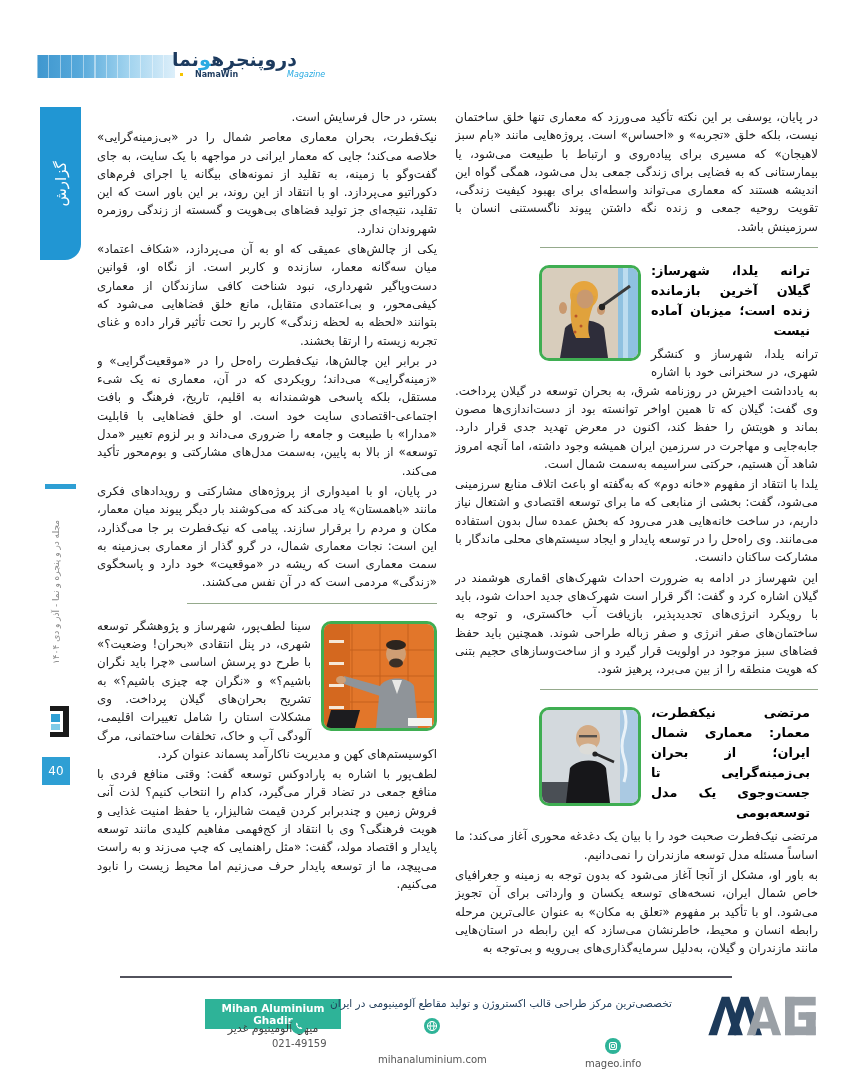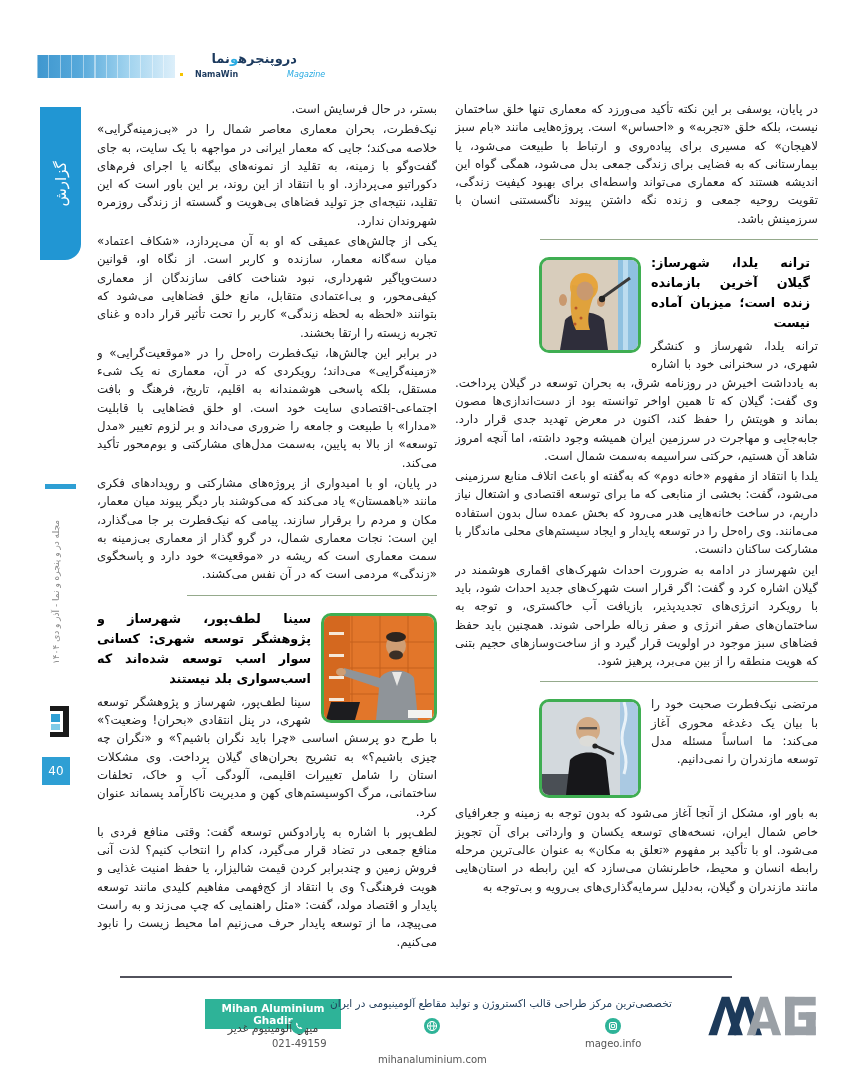--- a/index.html
+++ b/index.html
@@ -11,21 +11,21 @@
   .logo-strip {
     position:absolute; left:37px; top:55px; width:138px; height:23px;
     background:linear-gradient(90deg,#3f97cf 0%,#55a8da 30%,#9fd2ee 65%,#ddeffa 100%);
   }
   .logo-strip::after{
     content:""; position:absolute; inset:0;
     background:repeating-linear-gradient(90deg, rgba(255,255,255,.45) 0 1px, transparent 1px 11.5px);
   }
   .logo-fa {
     position:absolute; left:177px; top:48px; width:120px; direction:rtl; text-align:right;
-    font-weight:bold; font-size:13px; line-height:22px; color:#1c3a5e; letter-spacing:-0.5px;
+    font-weight:bold; font-size:19px; line-height:22px; color:#1c3a5e; letter-spacing:-0.5px;
   }
   .logo-fa .vav { color:#29abe2; }
   .logo-en {
     position:absolute; left:178px; top:70px; width:140px; font-size:8px; color:#1c3a5e;
     display:flex; align-items:center; gap:17px;
   }
   .logo-en .sq { width:8px; height:8px; background:#111; display:inline-block; position:relative; }
   .logo-en .sq::after{ content:""; position:absolute; left:2px; top:2px; width:3px; height:3px; background:#f5c400; }
   .logo-en .mag { color:#29abe2; font-style:italic;padding-left:32px; }
   
@@ -46,21 +46,21 @@
     transform:rotate(-90deg); white-space:nowrap; direction:rtl;
     font-size:9px; color:#8a8a8a; letter-spacing:.5px;
   }
   .window-icon { position:absolute; left:46px; top:704px; }
   .page-num {
     position:absolute; left:42px; top:757px; width:28px; height:28px; background:#2e9fd4;
     color:#fff; font-size:12px; display:flex; align-items:center; justify-content:center;
   }
   
   .col {
-    position:absolute; top:100px; direction:rtl; text-align:justify;
+    position:absolute; top:108px; direction:rtl; text-align:justify;
     font-size:11.8px; line-height:18.3px; color:#1d1d1f;
     max-height:872px; overflow:hidden;
   }
   .col-right { left:455px; width:363px; }
   .col-left  { left:97px;  width:340px; }
   .col p { margin:0 0 2px 0; }
   .sec-title { font-weight:bold; font-size:12.8px; line-height:20px; color:#000; margin:0 8px 4px 0; }
   .rule { height:0; border-top:1.6px solid #95aa8c; }
   .rule-right { width:278px; margin:11px 0 13px 85px; margin-right:0; }
   .rule-left  { width:250px; margin:11px 90px 13px 0;  margin-right:0; }
@@ -81,21 +81,21 @@
     position:absolute; left:205px; top:1022px; width:136px; direction:rtl; text-align:center;
     font-size:11px; color:#3d3d3d;
   }
   .tagline {
     position:absolute; left:330px; top:997px; width:364px; direction:rtl; text-align:left;
     font-size:10.5px; color:#1f3b57;
   }
   .contact { position:absolute; top:1018px; display:flex; align-items:center; gap:4px; font-size:10px; color:#555;flex-direction:column; }
   .c-phone { left:272px; }
   .c-web   { left:378px;gap:20px; }
-  .c-insta { left:585px; }
+  .c-insta { left:585px;margin-top:20px; }
   .mag-logo { position:absolute; left:705px; top:993px; }
 </style>
 </head>
 <body>
 
 <div class="page">
 
   <div class="logo-strip"></div>
   <div class="logo-fa">
     <span>دروپنجره</span><span class="vav">و</span><span>نما</span>
@@ -166,20 +166,21 @@
           <path d="M82,0 q4,12 0,24 q-4,12 0,24 q4,12 0,24" stroke="#e9f2f8" stroke-width="3" fill="none"></path>
           <rect x="0" y="72" width="58" height="21" fill="#4a4f55"></rect>
           <path d="M24,93 L28,58 C36,48 58,48 64,58 L68,93 Z" fill="#17171a"></path>
           <ellipse cx="46" cy="28" rx="12" ry="13" fill="#d3ab85"></ellipse>
           <ellipse cx="46" cy="39" rx="9" ry="5.5" fill="#dcdcd8"></ellipse>
           <rect x="37" y="25" width="18" height="2.4" fill="#55504c"></rect>
           <line x1="72" y1="52" x2="54" y2="44" stroke="#2a2a2a" stroke-width="2.6"></line>
           <circle cx="53" cy="44" r="2.6" fill="#222"></circle>
         </svg>
       </div>
+      <h3 class="sec-title">مرتضی نیکفطرت، معمار: معماری شمال ایران؛ از بحران بی‌زمینه‌گرایی تا جست‌وجوی یک مدل توسعه‌بومی</h3>
       <p>مرتضی نیک‌فطرت صحبت خود را با بیان یک دغدغه محوری آغاز می‌کند: ما اساساً مسئله مدل توسعه مازندران را نمی‌دانیم.</p>
       <div class="clear"></div>
       <p>به باور او، مشکل از آنجا آغاز می‌شود که بدون توجه به زمینه و جغرافیای خاص شمال ایران، نسخه‌های توسعه یکسان و وارداتی برای آن تجویز می‌شود. او با تأکید بر مفهوم «تعلق به مکان» به عنوان عالی‌ترین مرحله رابطه انسان و محیط، خاطرنشان می‌سازد که این رابطه در استان‌هایی مانند مازندران و گیلان، به‌دلیل سرمایه‌گذاری‌های بی‌رویه و بی‌توجه به</p>
     </div>
   </div>
 
   <div class="col col-left">
     <p>بستر، در حال فرسایش است.</p>
     <p>نیک‌فطرت، بحران معماری معاصر شمال را در «بی‌زمینه‌گرایی» خلاصه می‌کند؛ جایی که معمار ایرانی در مواجهه با یک سایت، به جای گفت‌وگو با زمینه، به تقلید از نمونه‌های بیگانه یا اجرای فرم‌های دکوراتیو می‌پردازد. او با انتقاد از این روند، بر این باور است که این تقلید، نتیجه‌ای جز تولید فضاهای بی‌هویت و گسسته از زندگی روزمره شهروندان ندارد.</p>
     <p>یکی از چالش‌های عمیقی که او به آن می‌پردازد، «شکاف اعتماد» میان سه‌گانه معمار، سازنده و کاربر است. از نگاه او، قوانین دست‌وپاگیر شهرداری، نبود شناخت کافی سازندگان از معماری کیفی‌محور، و بی‌اعتمادی متقابل، مانع خلق فضاهایی می‌شود که بتوانند «لحظه به لحظه زندگی» کاربر را تحت تأثیر قرار داده و غنای تجربه زیسته را ارتقا بخشند.</p>
@@ -207,21 +208,20 @@
           <polygon points="68,56 78,56 73,70" fill="#e8e8e6"></polygon>
           <path d="M56,62 L20,52 L20,60 L56,72 Z" fill="#8f9499"></path>
           <ellipse cx="17" cy="56" rx="5" ry="4" fill="#cf9e74"></ellipse>
           <ellipse cx="72" cy="30" rx="10" ry="11" fill="#cf9e74"></ellipse>
           <ellipse cx="72" cy="21" rx="10" ry="5" fill="#2c241e"></ellipse>
           <ellipse cx="72" cy="39" rx="7" ry="4.6" fill="#3a2f26"></ellipse>
           <polygon points="2,104 7,86 36,86 31,104" fill="#1c1c1f"></polygon>
           <rect x="84" y="94" width="24" height="8" fill="#f3f3f0"></rect>
         </svg>
       </div>
-      <h3 class="sec-title">سینا لطف‌پور، شهرساز و پژوهشگر توسعه شهری: کسانی سوار اسب توسعه شده‌اند که اسب‌سواری بلد نیستند</h3>
       <p>سینا لطف‌پور، شهرساز و پژوهشگر توسعه شهری، در پنل انتقادی «بحران! وضعیت؟» با طرح دو پرسش اساسی «چرا باید نگران باشیم؟» و «نگران چه چیزی باشیم؟» به تشریح بحران‌های گیلان پرداخت. وی مشکلات استان را شامل تغییرات اقلیمی، آلودگی آب و خاک، تخلفات ساختمانی، مرگ اکوسیستم‌های کهن و مدیریت ناکارآمد پسماند عنوان کرد.</p>
       <div class="clear"></div>
       <p>لطف‌پور با اشاره به پارادوکس توسعه گفت: وقتی منافع فردی با منافع جمعی در تضاد قرار می‌گیرد، کدام را انتخاب کنیم؟ لذت آنی فروش زمین و چندبرابر کردن قیمت شالیزار، یا حفظ امنیت غذایی و هویت فرهنگی؟ وی با انتقاد از کج‌فهمی مفاهیم کلیدی مانند توسعه پایدار و اقتصاد مولد، گفت: «مثل راهنمایی که چپ می‌زند و به راست می‌پیچد، ما از توسعه پایدار حرف می‌زنیم اما محیط زیست را نابود می‌کنیم.</p>
     </div>
   </div>
 
   <div class="footer-divider"></div>
 
   <div class="badge">Mihan Aluminium Ghadir</div>
   <div class="badge-fa">میهن آلومینیوم غدیر</div>

